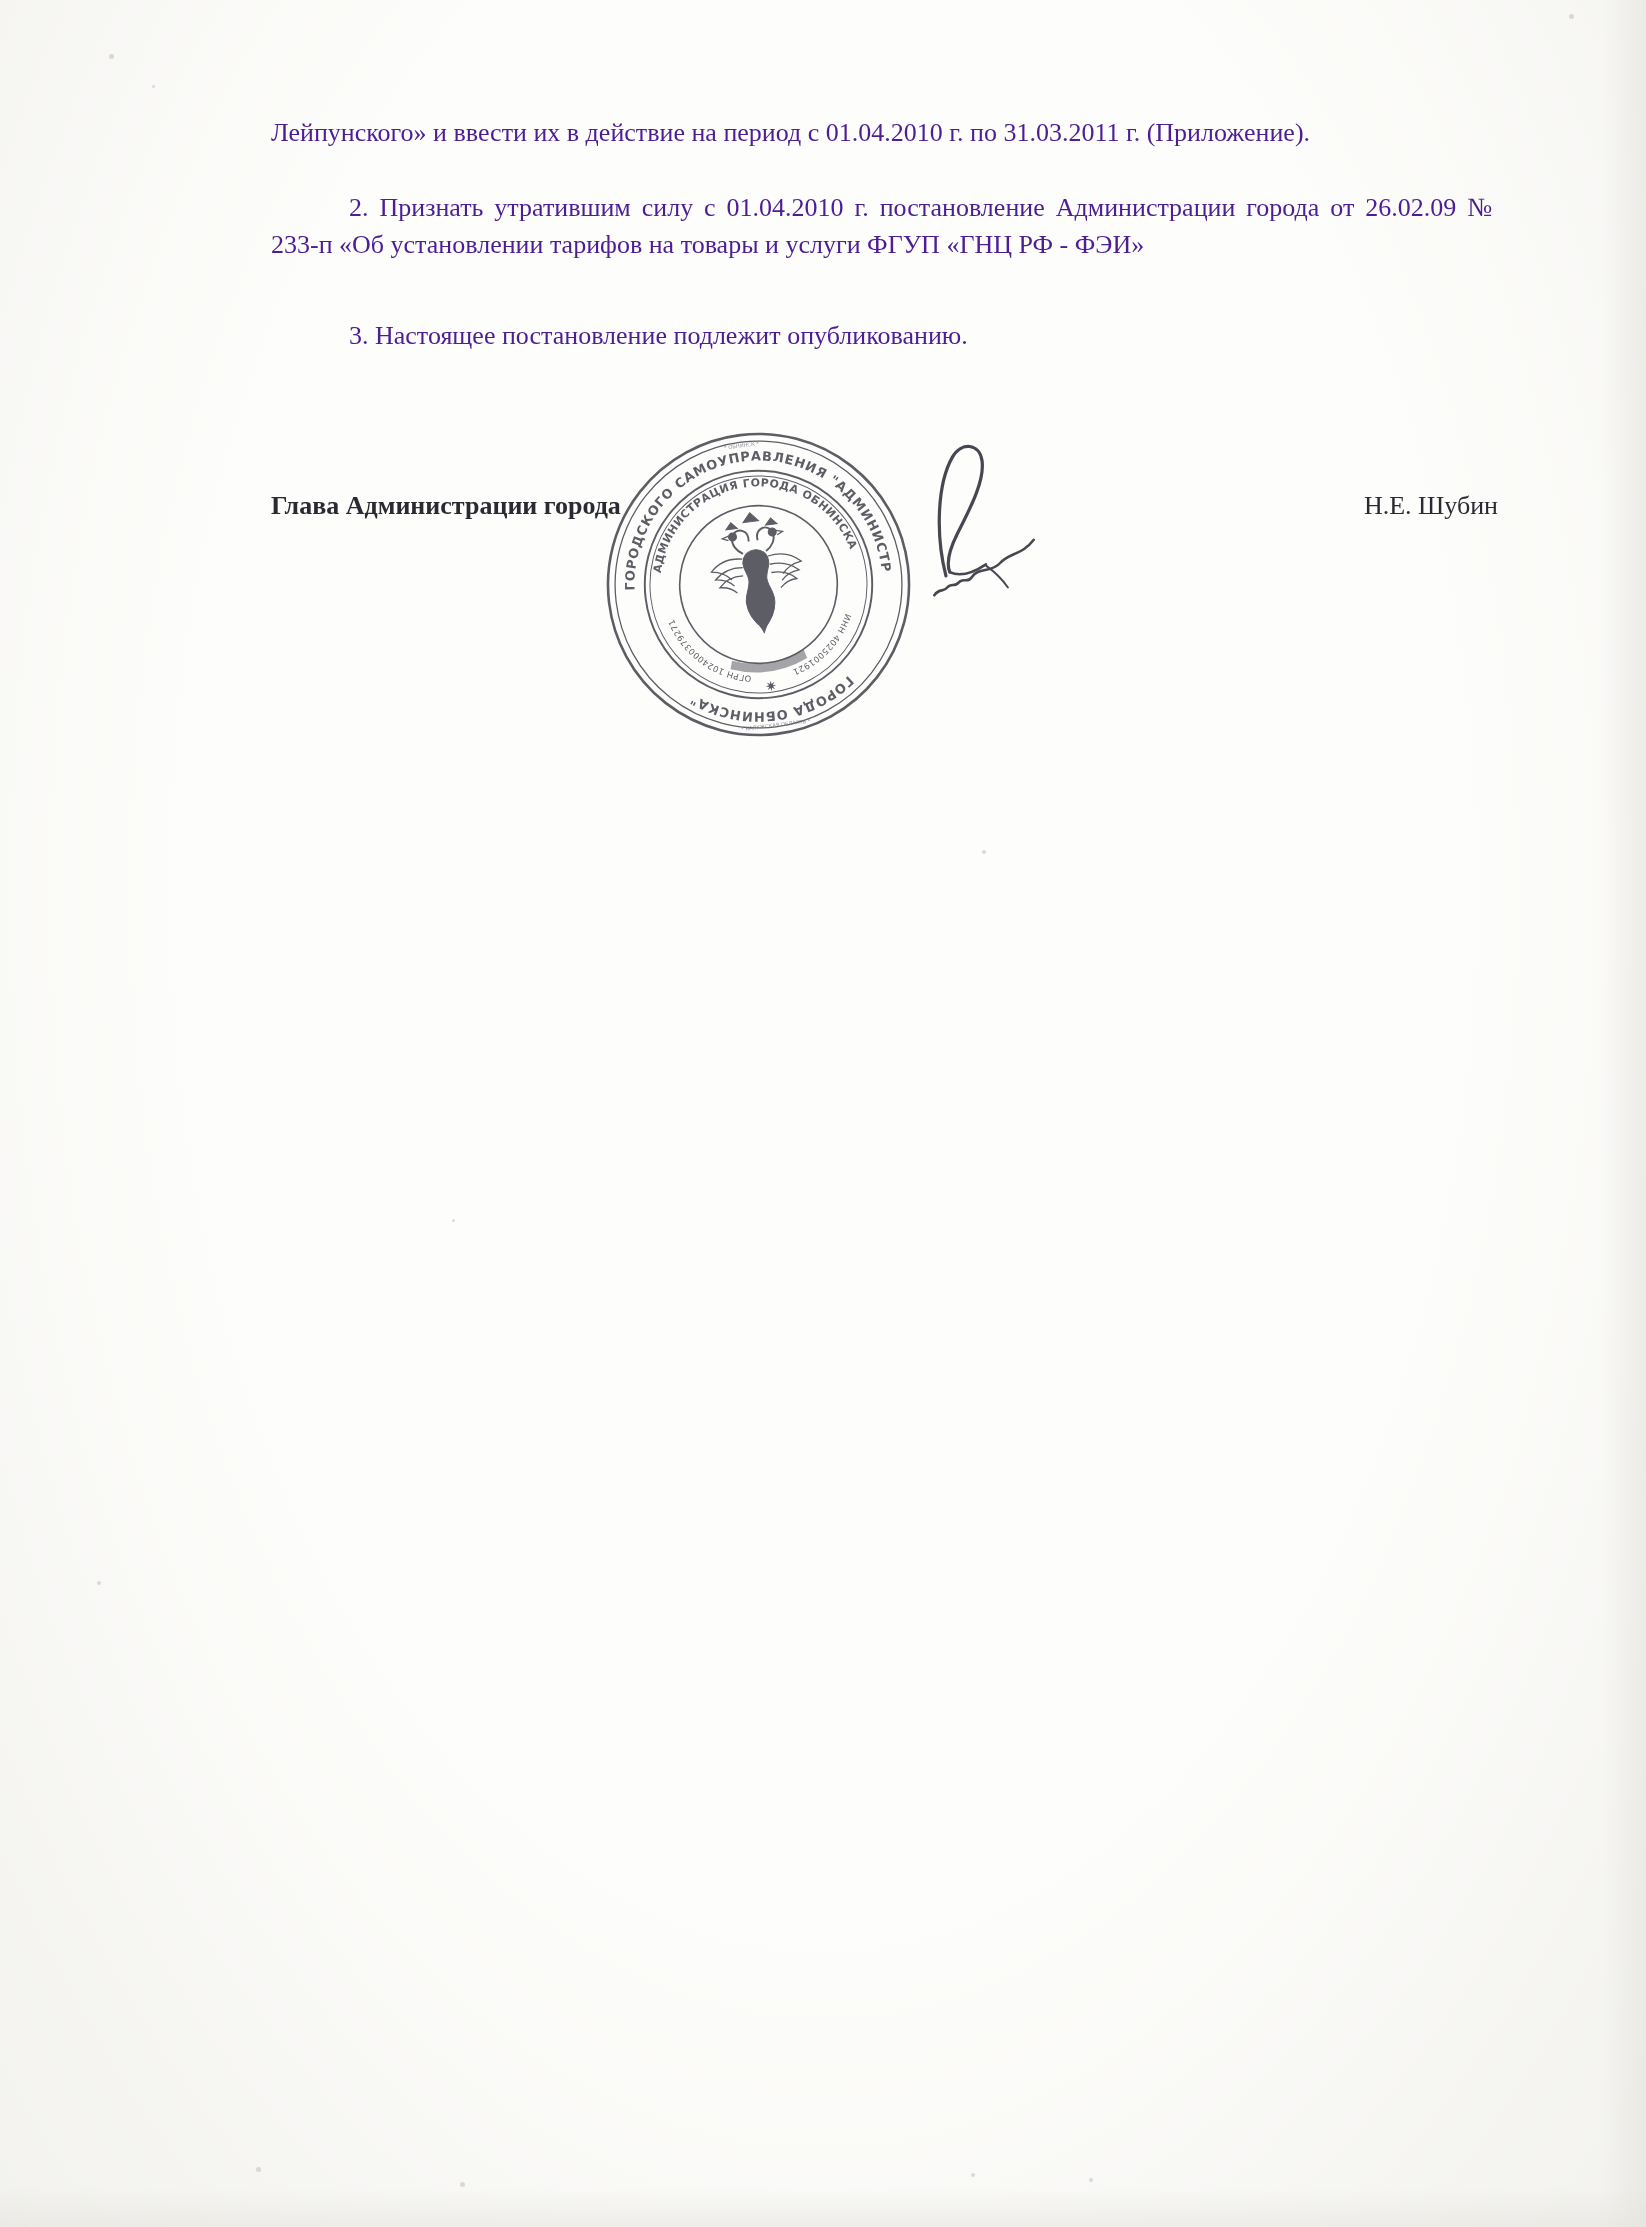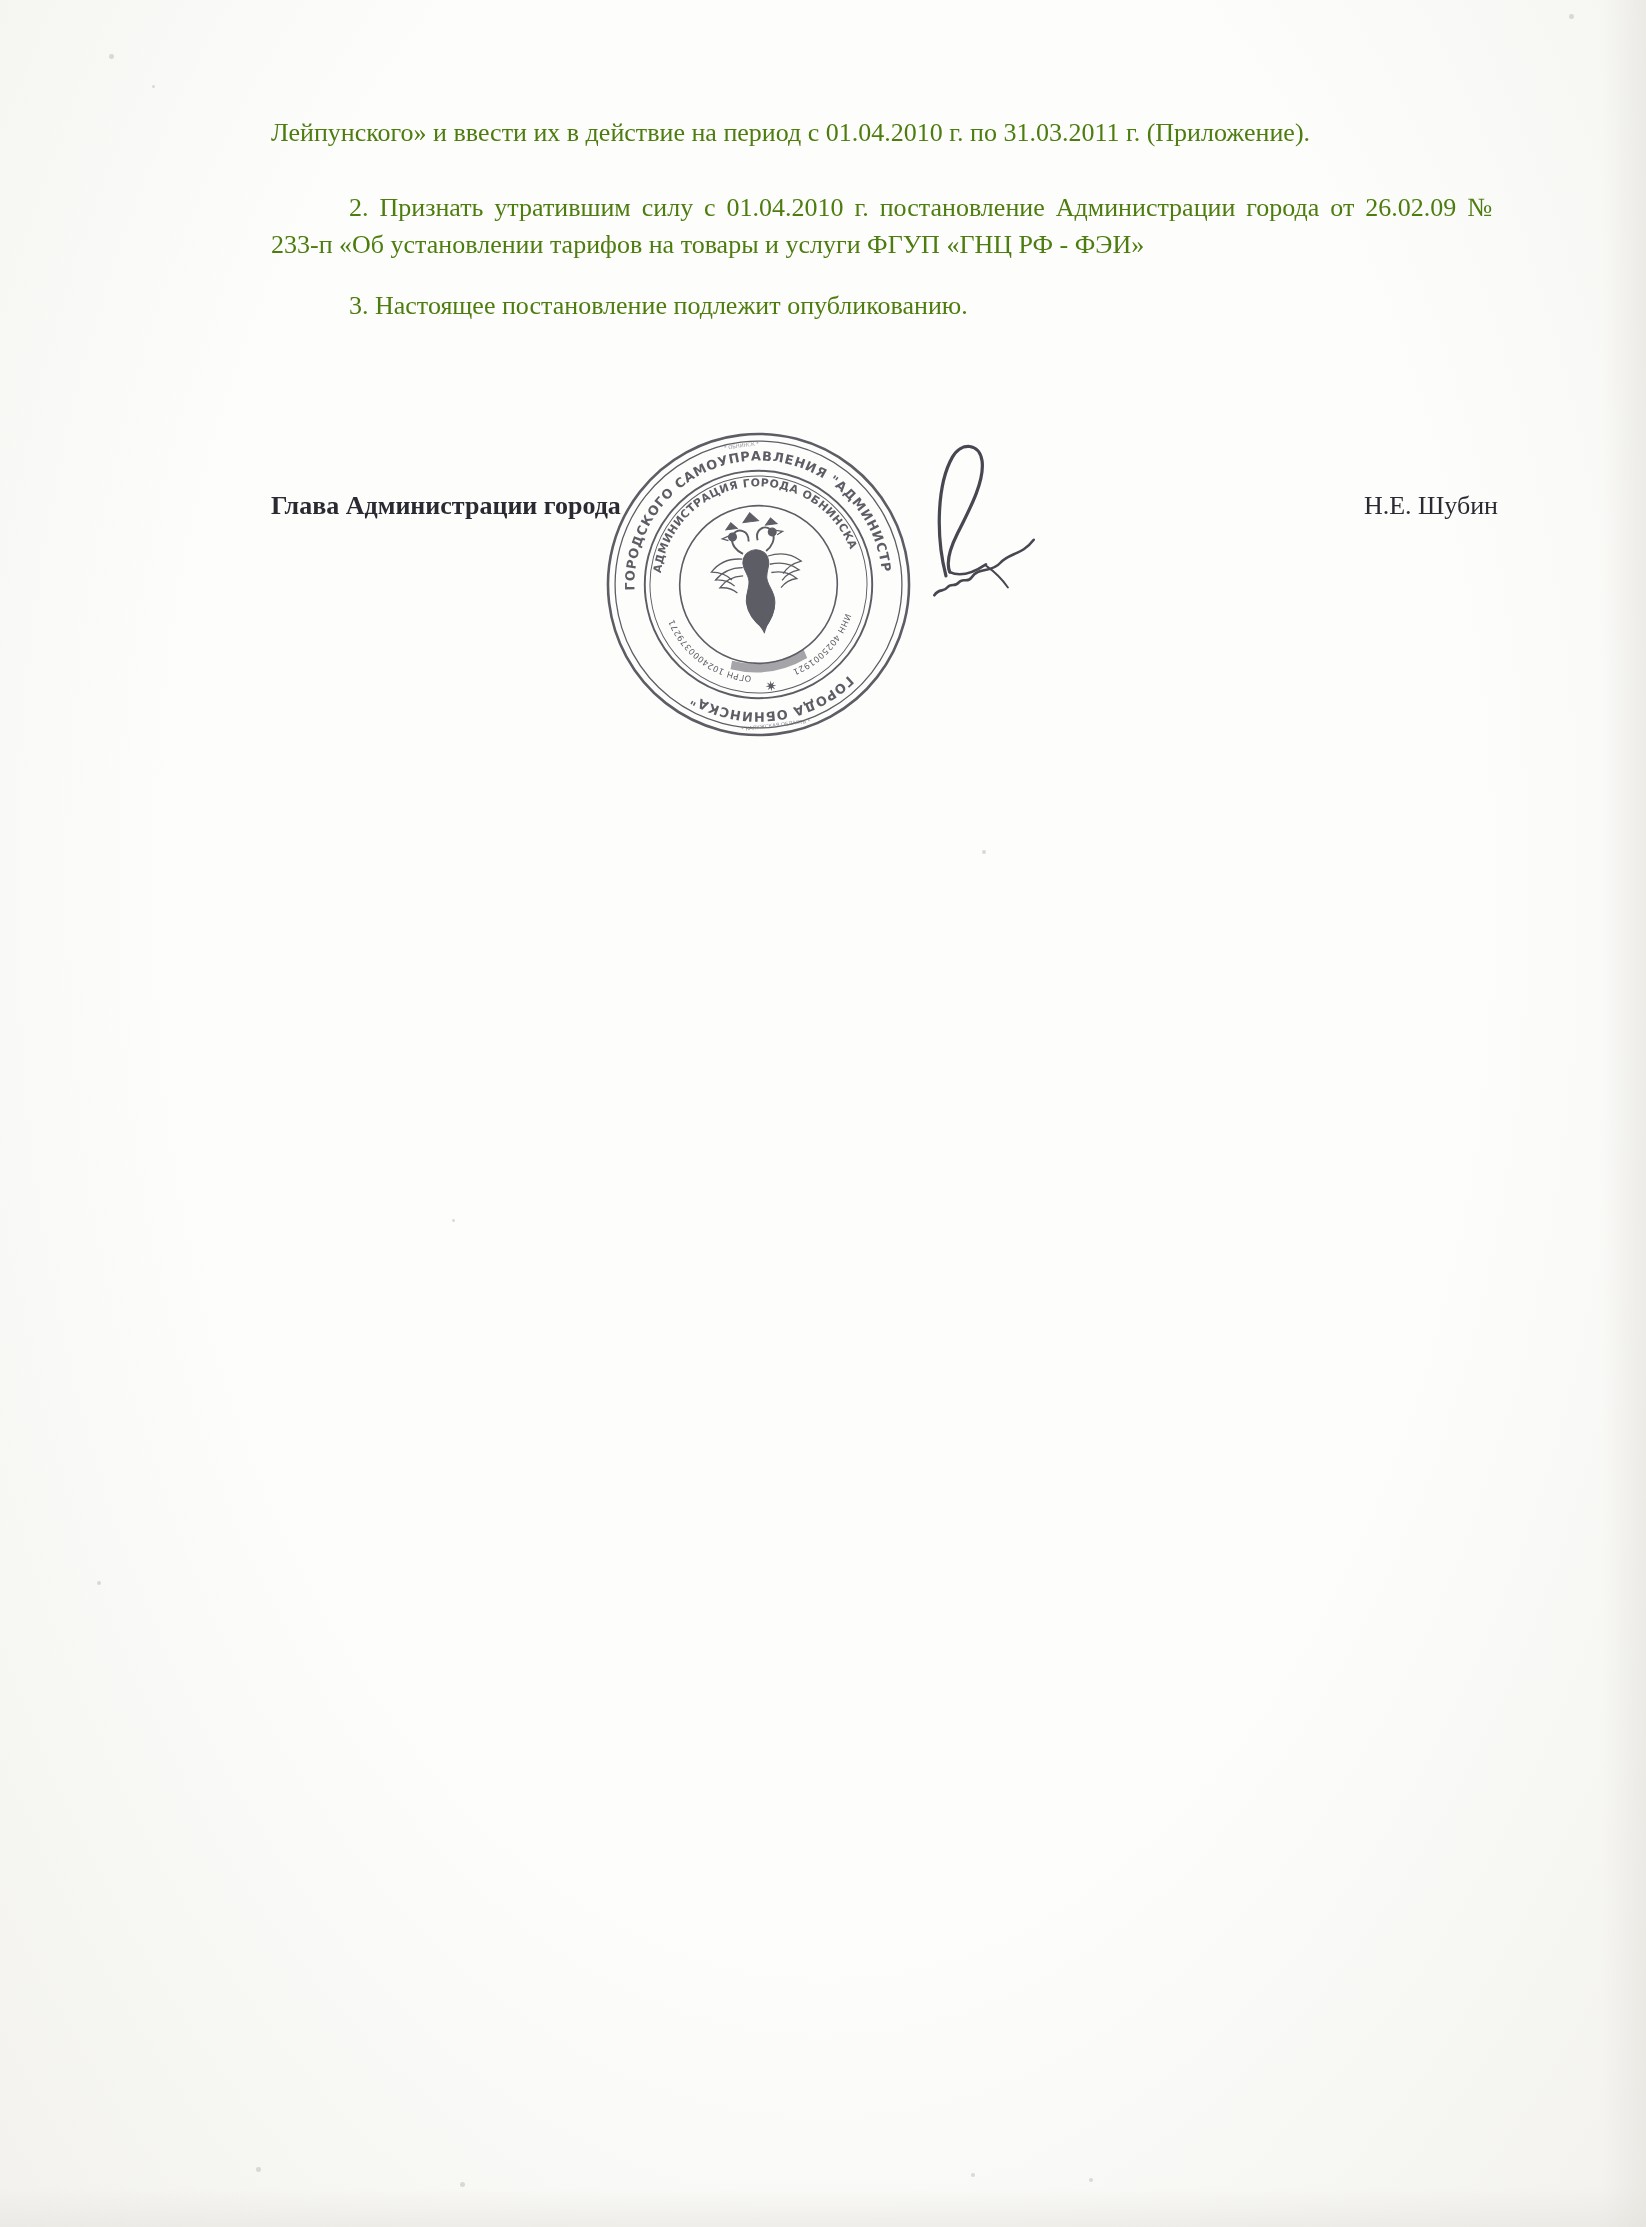--- a/index.html
+++ b/index.html
@@ -38,36 +38,36 @@
     background: linear-gradient(to bottom, rgba(250,249,246,0) 0%, rgba(228,226,220,0.5) 100%);
     pointer-events: none;
   }
   .body-text {
     position: absolute;
     left: 271px;
     top: 115px;
     width: 1221px;
     font-size: 26px;
     line-height: 1.42;
-    color: #4d7c0f;
+    color: #4c1d95;
   }
   .para {
     margin: 0 0 0 0;
     text-align: justify;
     text-justify: inter-word;
   }
   .para.p1 {
     text-indent: 0;
   }
   .para.p2 {
     margin-top: 38px;
     text-indent: 78px;
   }
   .para.p3 {
-    margin-top: 24px;
+    margin-top: 54px;
     text-indent: 78px;
     text-align: left;
   }
   .signature-row {
     position: absolute;
     left: 271px;
     top: 491px;
     width: 1227px;
     font-size: 26px;
     display: flex;

